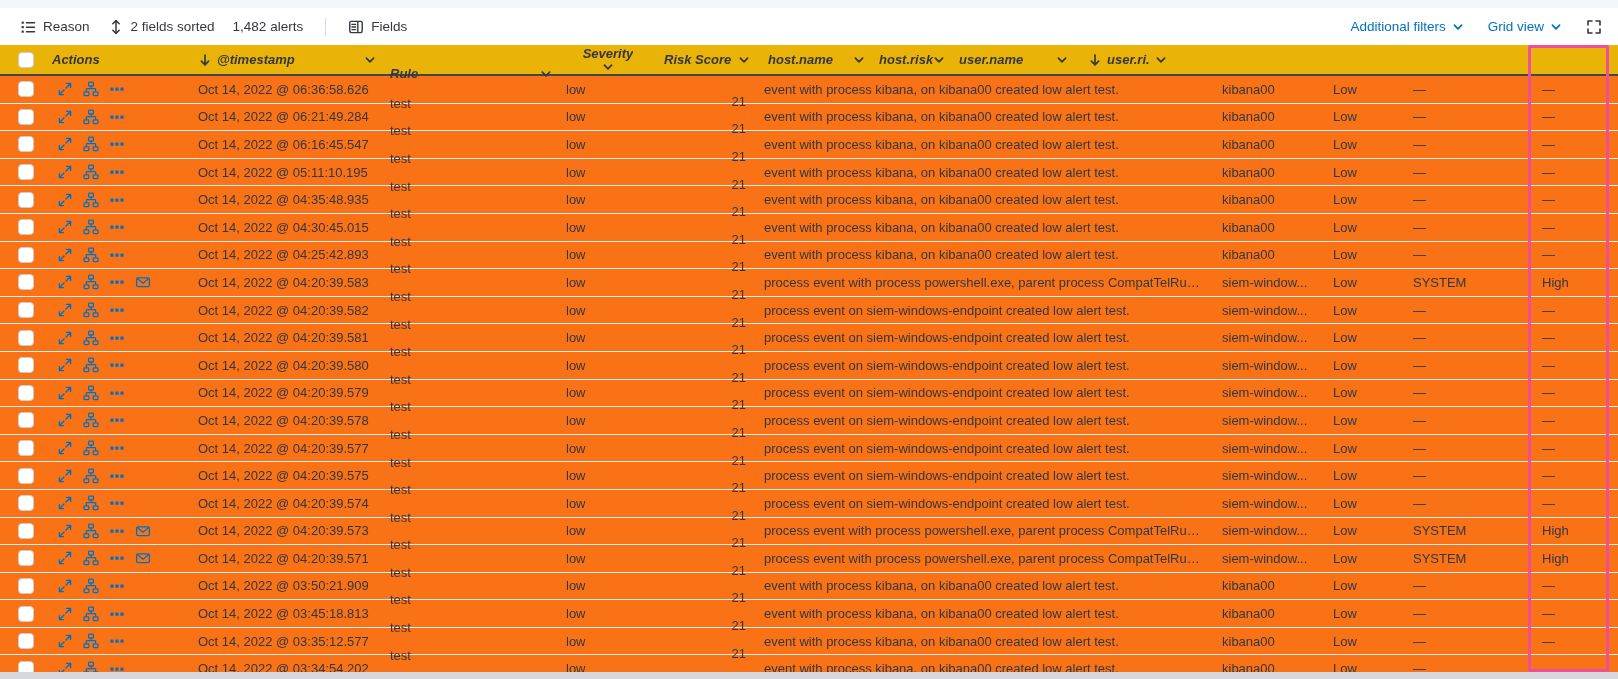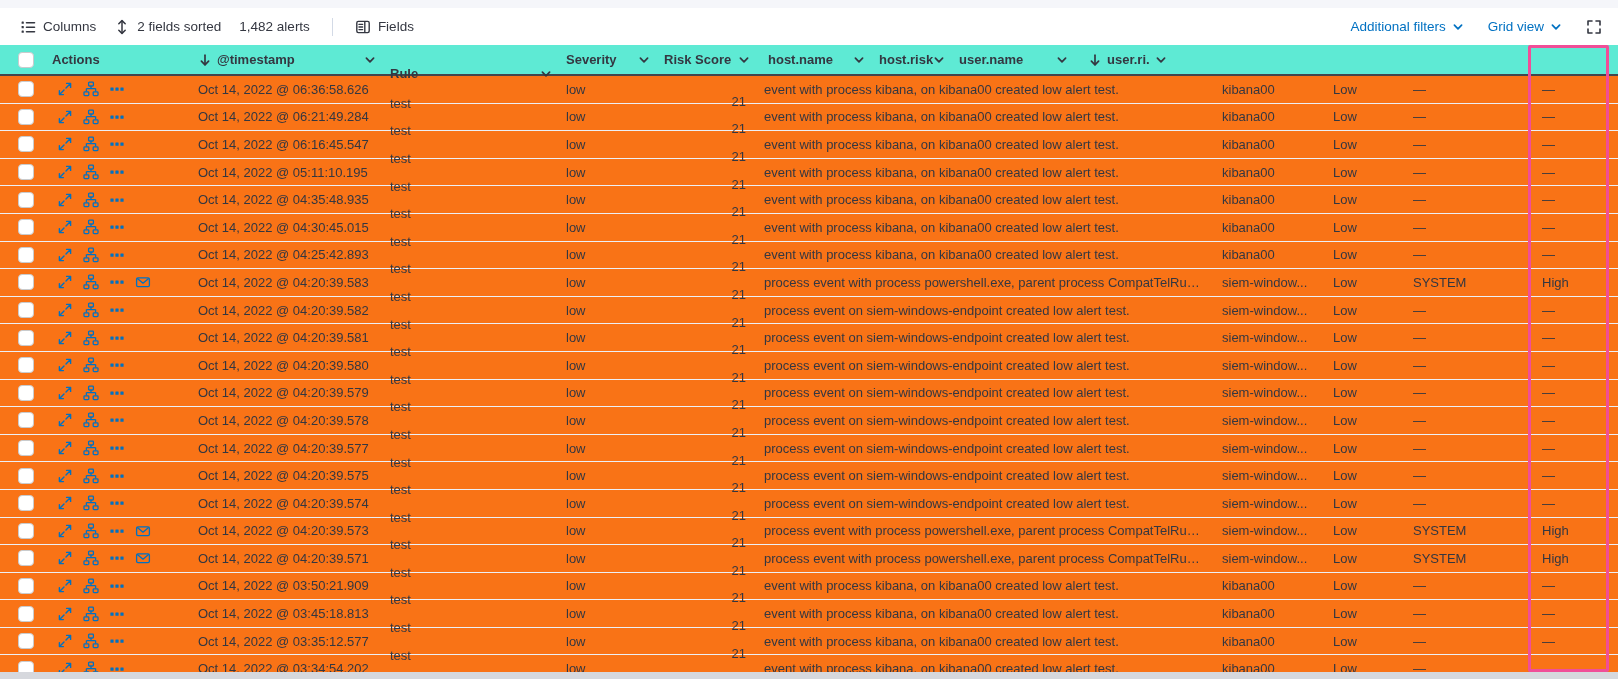--- a/index.html
+++ b/index.html
@@ -13,32 +13,32 @@
   .tb-btn{ display:flex; align-items:center; gap:7px; font-size:13.5px; font-weight:500; color:#343741; cursor:pointer; white-space:nowrap; }
   .tb-text{ font-size:13.5px; font-weight:500; white-space:nowrap; }
   .divider{ width:1px; height:18px; background:#d3dae6; margin:0 4px; }
   .tb-right{ display:flex; align-items:center; gap:24px;justify-content:center; }
   .link{ color:#0071c2; font-size:13.5px; font-weight:500; display:flex; align-items:center; gap:6px; cursor:pointer; white-space:nowrap; }
   .icon16{ width:16px; height:16px; display:block; flex:none; }
   .icon12{ width:12px; height:12px; display:block; flex:none; }
   .icon14{ width:14px; height:14px; display:block; flex:none; }
   
   .grid{ position:relative; }
-  .hdr{ display:flex; align-items:center; height:31px; border-bottom:2px solid #43464d; font-size:13px; font-weight:700; background:#5eead4; }
+  .hdr{ display:flex; align-items:center; height:31px; border-bottom:2px solid #43464d; font-size:13px; font-weight:700; background:#eab308;font-style:italic; }
   .row{ display:flex; align-items:center; height:27.6px; border-bottom:1px solid #edeff4; font-size:13px; background:#f97316; }
   .cell{ flex:none; padding:0 8px; white-space:nowrap; overflow:hidden; text-overflow:ellipsis; }
   .hcell{ flex:none; display:flex; align-items:center; justify-content:space-between; padding:0 6px 0 8px; overflow:hidden; white-space:nowrap; }
   .hlab{ display:flex; align-items:center; gap:5px; overflow:hidden; }
   
   .c-check{ width:48px; padding:0 0 0 18px; display:flex; align-items:center; }
   .c-act{ width:142px; display:flex; align-items:center; gap:10px; padding:0 0 0 9px; }
   .c-acth{ width:142px; padding:0 0 0 4px; }
   .c-time{ width:192px;gap:42px; }
   .c-rule{ width:176px;margin-top:28px; }
-  .c-sev{ width:98px; }
+  .c-sev{ width:98px;flex-direction:column; }
   .c-risk{ width:100px; }
   .c-risk.val{ text-align:right; padding-right:10px;margin-top:24px; }
   .c-reason{ width:454px; }
   .c-host{ width:115px; padding-left:12px; }
   .c-hostrisk{ width:80px; }
   .c-user{ width:123px; }
   .c-userrisk{ width:81px; padding-left:14px; }
   .c-edge{ width:10px; padding:0; overflow:visible; }
   .cb{ width:16px; height:16px; border:1px solid #c9cbcd; border-radius:4px; background:#fff; flex:none; cursor:pointer; }
   .act-icon{ cursor:pointer; }
@@ -105,21 +105,21 @@
 
 <div class="wrap">
   <div class="topstrip"></div>
 
   <div class="toolbar">
     <div class="tb-left">
       <div class="tb-btn">
         <svg class="icon16" viewBox="0 0 16 16">
             <use href="#ic-list"></use>
           </svg>
-        <span>Columns</span>
+        <span>Reason</span>
       </div>
       <div class="tb-btn">
         <svg class="icon16" viewBox="0 0 16 16">
             <use href="#ic-sortvert"></use>
           </svg>
         <span>2 fields sorted</span>
       </div>
       <span class="tb-text">1,482 alerts</span>
       <div class="divider"></div>
       <div class="tb-btn">

